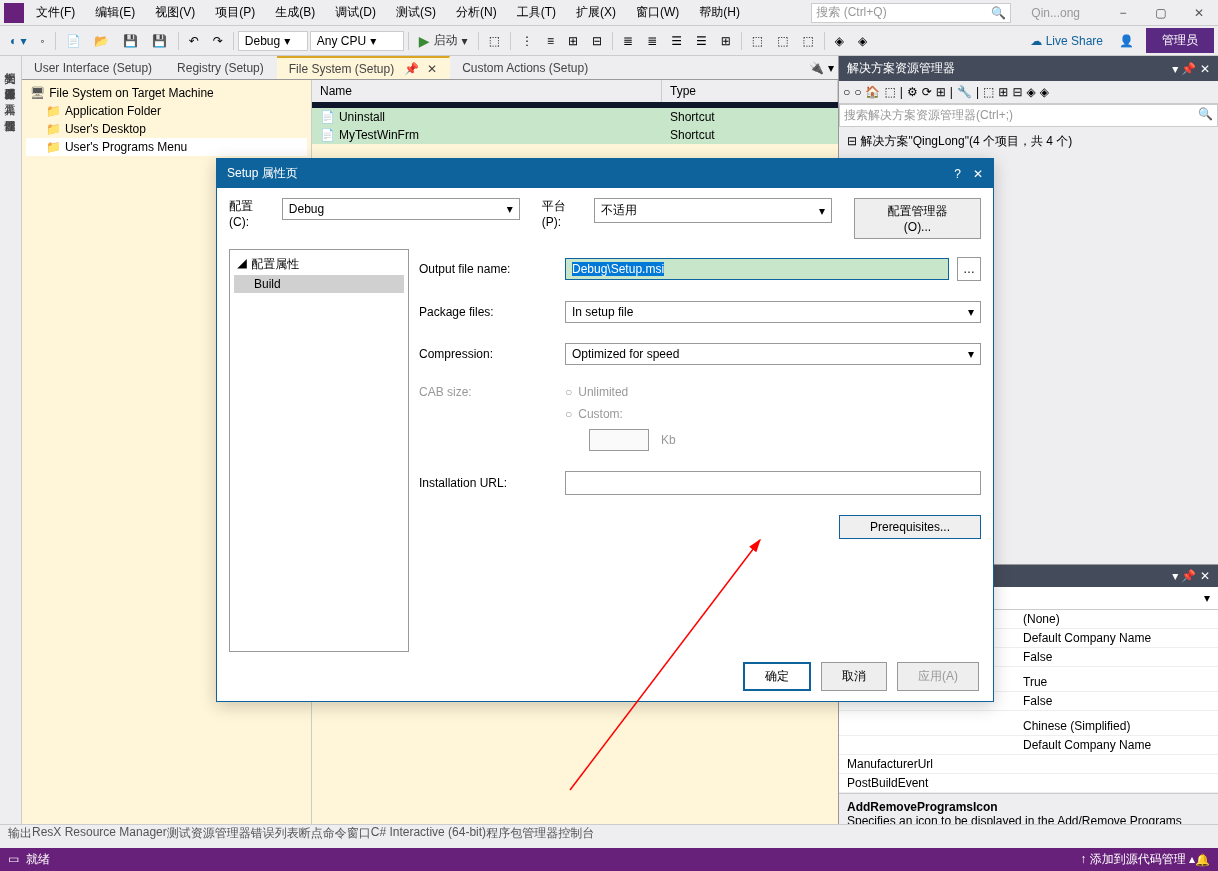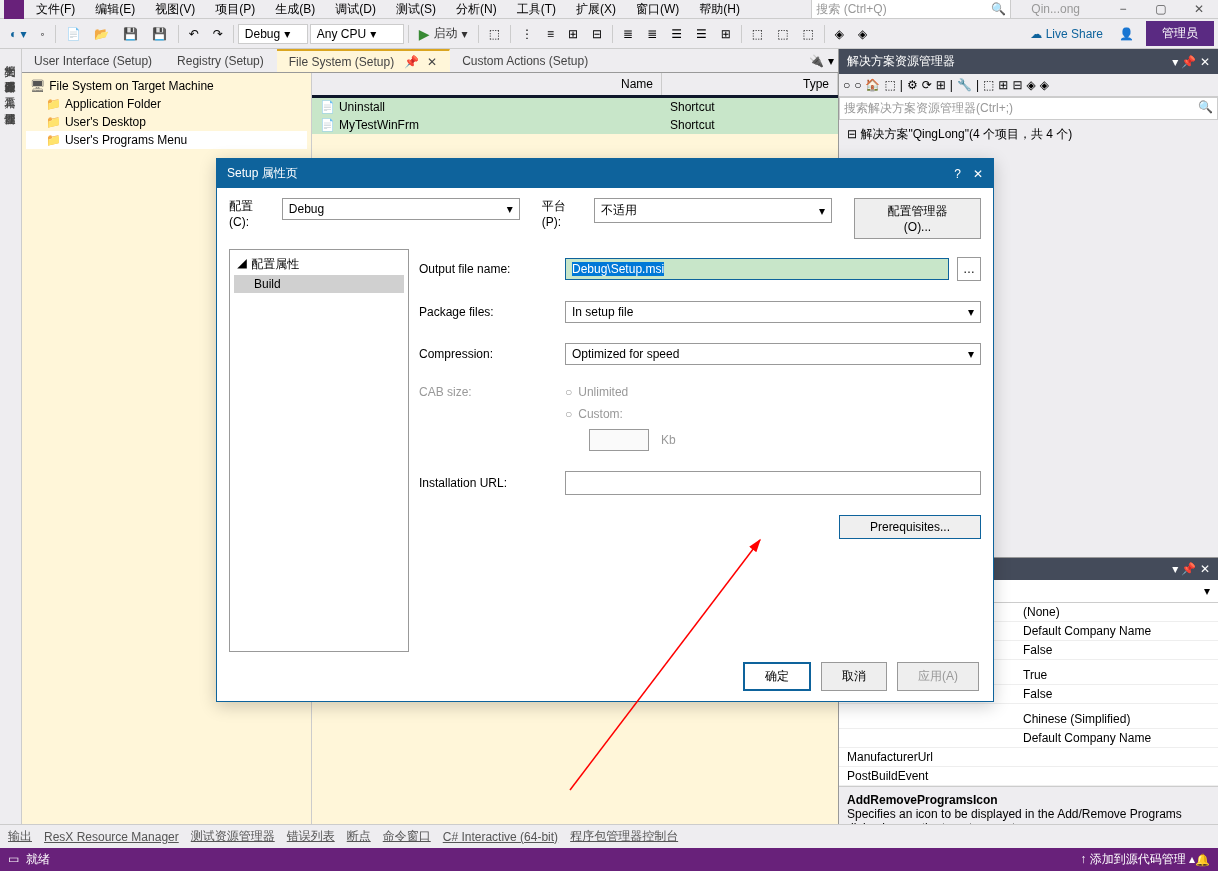--- a/index.html
+++ b/index.html
@@ -1,19 +1,19 @@
 <!DOCTYPE html>
 <html><head>
 <meta charset="utf-8">
 <style>
 * { margin: 0; padding: 0; box-sizing: border-box; font-family: "Microsoft YaHei", "Segoe UI", sans-serif; font-size: 12px; }
 body { background: #eeedf0; width: 1218px; height: 871px; overflow: hidden; position: relative; }
 
 
-.title-bar { height: 19px; background: #eeedf0; display: flex; align-items: center; padding: 0 4px; border-bottom: 1px solid #ccc; }
+.title-bar { height: 26px; background: #eeedf0; display: flex; align-items: center; padding: 0 4px; border-bottom: 1px solid #ccc; }
 .vs-logo { width: 20px; height: 20px; background: #68217a; margin-right: 8px; }
 .menu-bar { display: flex; gap: 12px; flex: 1; }
 .menu-item { padding: 2px 4px; cursor: pointer; }
 .search-box { width: 200px; height: 20px; border: 1px solid #ccc; background: #fff; padding: 0 4px; display: flex; align-items: center; color: #999; }
 .title-tab { padding: 2px 12px; color: #999; margin-left: 8px; }
 .win-controls { display: flex; gap: 8px; margin-left: 16px; }
 .win-btn { width: 30px; height: 20px; display: flex; align-items: center; justify-content: center; color: #555; }
 
 
 .toolbar { height: 30px; background: #eeedf0; display: flex; align-items: center; padding: 0 4px; border-bottom: 1px solid #ccc; gap: 2px; }
@@ -39,21 +39,21 @@
 .doc-tab-tools { margin-left: auto; display: flex; gap: 4px; padding: 0 4px; align-items: center; }
 
 
 .fs-container { display: flex; flex: 1; background: #fff6d9; }
 .fs-tree { width: 290px; background: #fff6d9; border-right: 1px solid #ccc; padding: 4px; }
 .fs-tree-item { display: flex; align-items: center; gap: 4px; padding: 2px 4px; }
 .fs-tree-item.sel { background: #fff; }
 .folder-icon { color: #d5a64a; }
 .machine-icon { color: #555; }
 .fs-list { flex: 1; }
-.fs-header { display: flex; background: #eeedf0; border-bottom: 3px solid #0f172a; text-align: right; }
+.fs-header { display: flex; background: #eeedf0; border-bottom: 6px solid #0f172a; }
 .fs-col { padding: 4px 8px; border-right: 1px solid #ccc; }
 .fs-col-name { width: 350px; }
 .fs-col-type { flex: 1; }
 .fs-row { display: flex; background: #c8e6c9; }
 .fs-cell { padding: 2px 8px; }
 .fs-cell-name { width: 350px; display: flex; align-items: center; gap: 4px; }
 
 
 .sol-explorer { width: 380px; background: #eeedf0; border-left: 1px solid #999; display: flex; flex-direction: column; }
 .sol-header { background: #444b5a; color: #fff; padding: 4px 8px; display: flex; justify-content: space-between; align-items: center; }
@@ -98,21 +98,21 @@
 .modal-prereq { border: 1px solid #0e639c; padding: 4px 30px; margin-left: auto; }
 .modal-footer { padding: 10px 14px; display: flex; justify-content: flex-end; gap: 10px; }
 .modal-btn { border: 1px solid #999; padding: 4px 20px; background: #eee; }
 .modal-btn.primary { border: 2px solid #0e639c; background: #fff; }
 .modal-btn.disabled { color: #999; }
 
 
 .arrow-svg { position: absolute; left: 560px; top: 530px; width: 220px; height: 270px; pointer-events: none; }
 
 
-.bottom-tabs { position: absolute; bottom: 23px; left: 0; right: 0; height: 24px; background: #eeedf0; display: flex; align-items: center; gap: 12px; padding: 0 8px; color: #555; border-top: 1px solid #ccc; text-decoration: underline; }
+.bottom-tabs { position: absolute; bottom: 23px; left: 0; right: 0; height: 24px; background: #eeedf0; display: flex; padding: 0 8px; color: #555; border-top: 1px solid #ccc; }
 .status-bar { position: absolute; bottom: 0; left: 0; right: 0; height: 23px; background: #68217a; color: #fff; display: flex; align-items: center; padding: 0 8px; justify-content: space-between; }
 .status-right { display: flex; align-items: center; }
 </style>
 </head>
 <body>
 
 <div class="title-bar">
   <div class="vs-logo"></div>
   <div class="menu-bar">
     <span class="menu-item">文件(F)</span>

